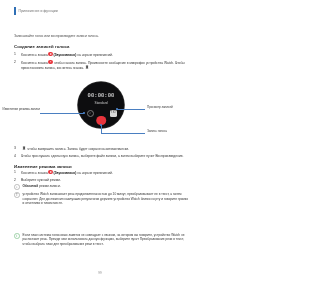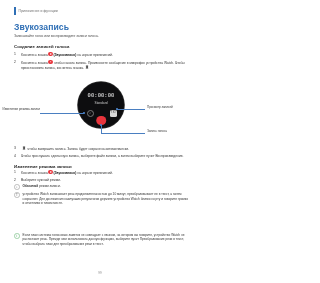--- a/index.html
+++ b/index.html
@@ -301,21 +301,20 @@
 </head>
 <body>
 
 <div class="page">
 
   <div class="header">
     <span class="header-bar"></span>
     <span class="header-text">Приложения и функции</span>
   </div>
 
-  <div class="title">Звукозапись</div>
   <div class="subtitle">Записывайте голос или воспроизводите записи голоса.</div>
 
   <div class="h2 s1">Создание записей голоса</div>
 
   <div class="olist l1">
 
     <div class="li">
       <span class="li-num">1</span>
       <span class="li-body"><span>Коснитесь значка</span><span class="chip chip-app"></span><b>(Звукозапись)</b> <span>на экране приложений.</span></span>
     </div>

